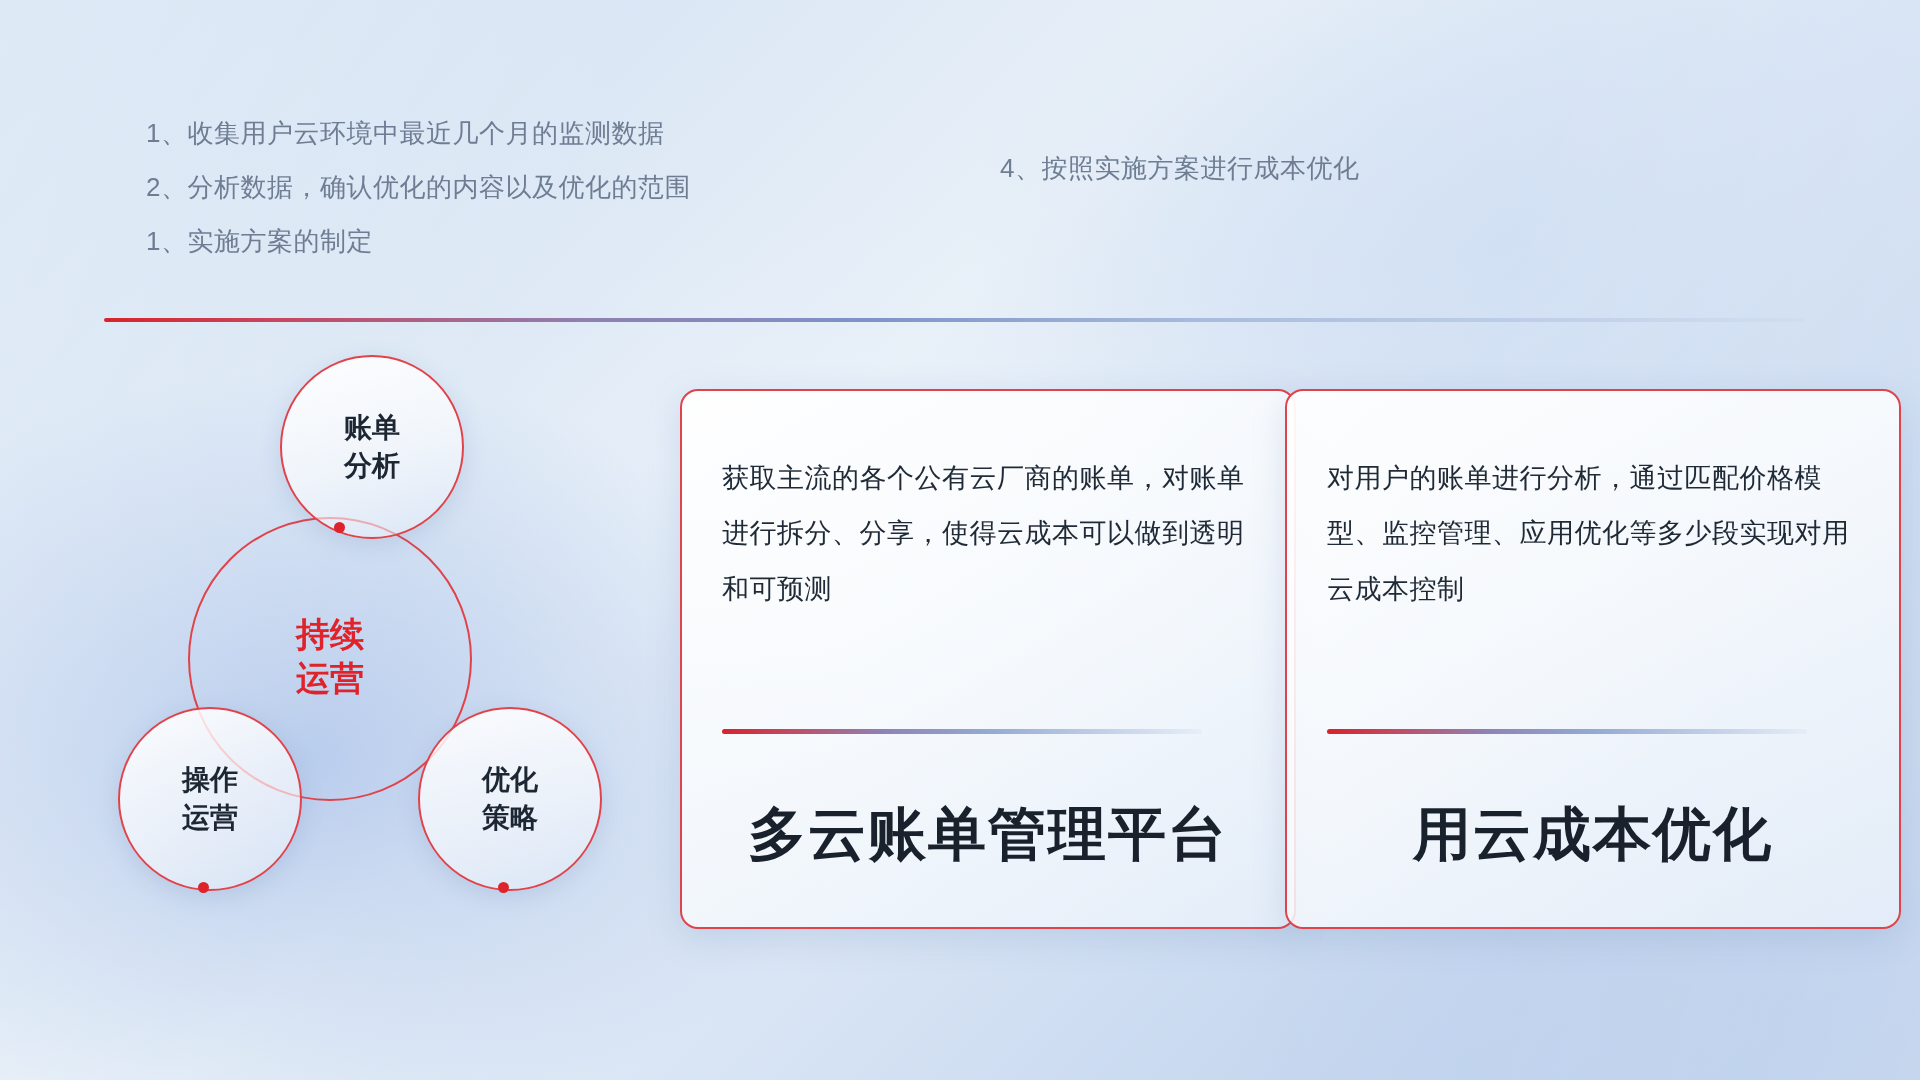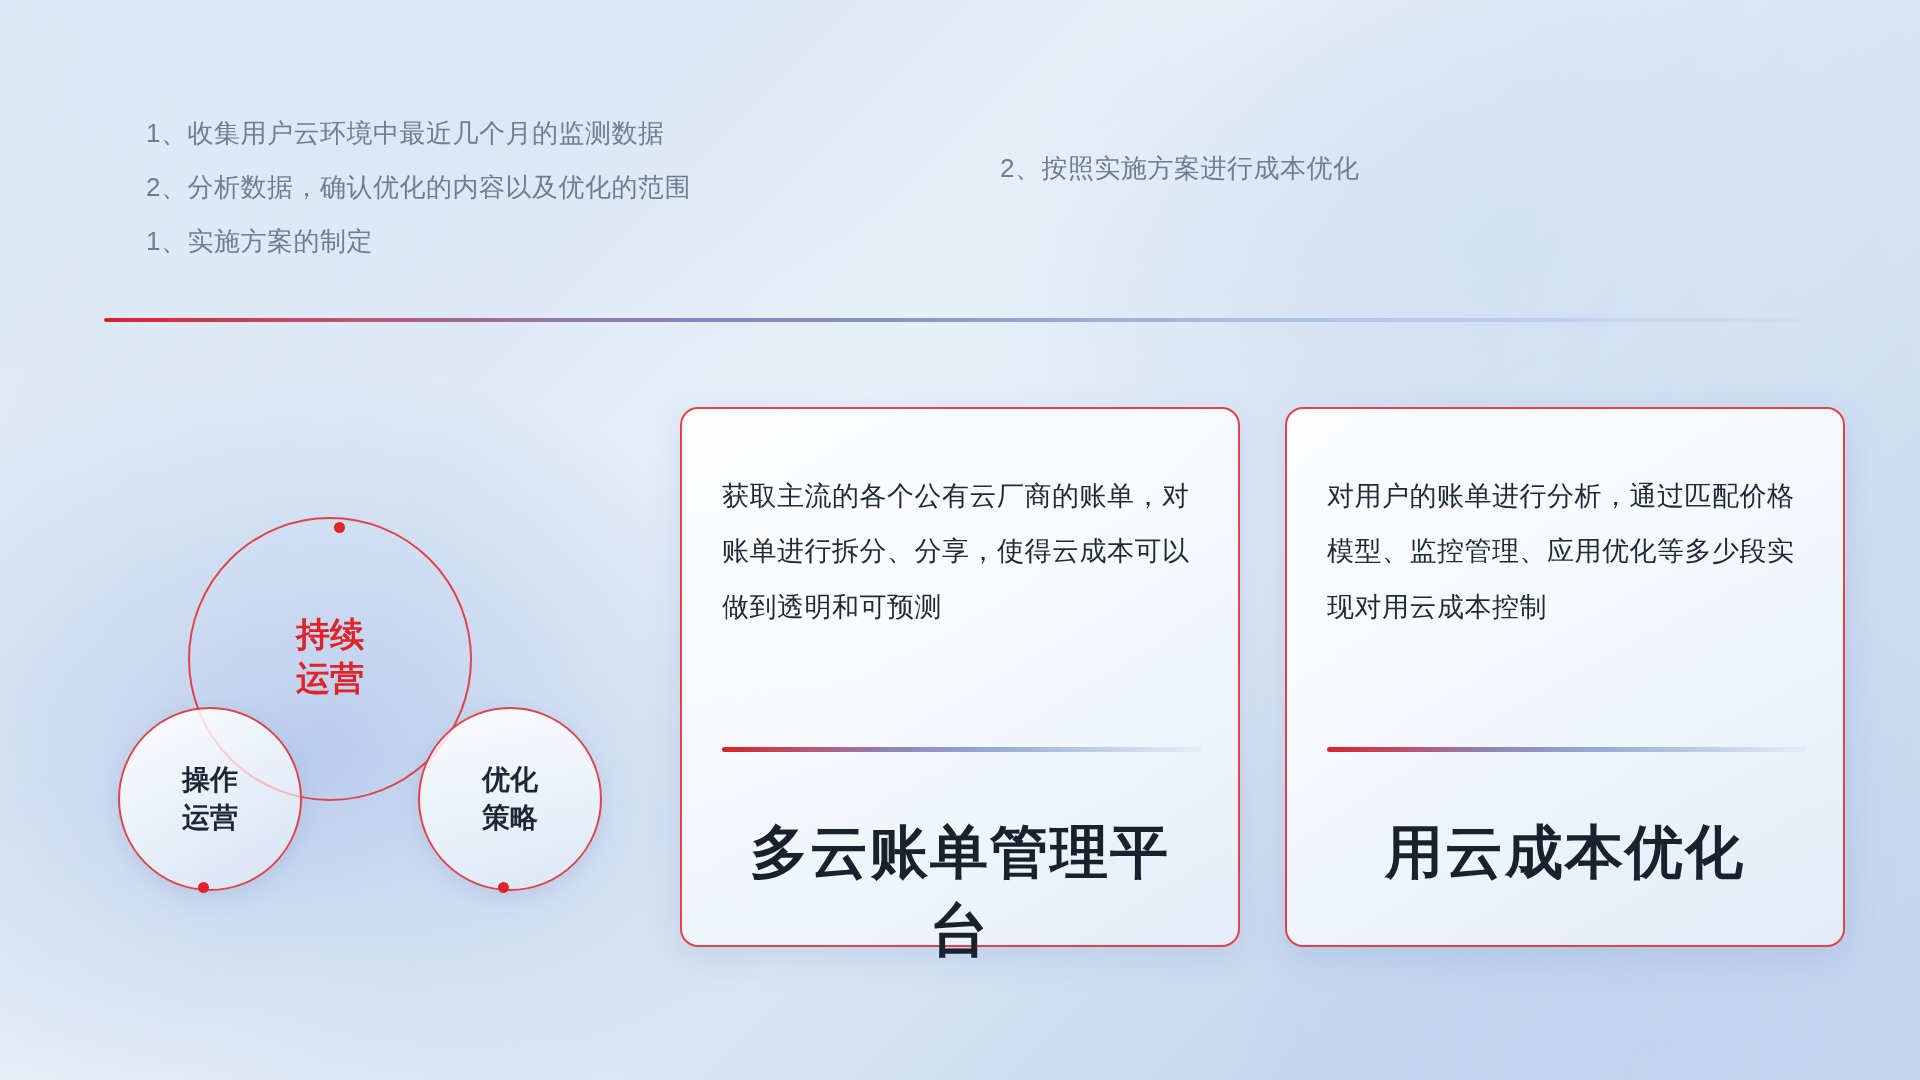--- a/index.html
+++ b/index.html
@@ -105,22 +105,22 @@
     border-radius: 50%;
     background: #e0232b;
   }
   .dot-top   { left: 234px; top: 167px; }
   .dot-left  { left: 98px;  top: 527px; }
   .dot-right { left: 398px; top: 527px; }
 
   
   .card {
     position: absolute;
-    top: 407px;
-    width: 560px;
+    top: 389px;
+    width: 616px;
     height: 540px;
     border: 2px solid #e0434a;
     border-radius: 18px;
     background: linear-gradient(150deg, rgba(255,255,255,0.95) 0%, rgba(250,252,254,0.88) 45%, rgba(233,241,250,0.82) 100%);
     box-shadow: 0 10px 34px rgba(90,120,170,0.18);
     box-sizing: border-box;
     padding: 60px 40px 0 40px;
   }
   .card-1 { left: 680px; }
   .card-2 { left: 1285px; }
@@ -153,32 +153,36 @@
 
 <div id="slide">
 
   <div class="list list-left">
     <div class="list-item">1、收集用户云环境中最近几个月的监测数据</div>
     <div class="list-item">2、分析数据，确认优化的内容以及优化的范围</div>
     <div class="list-item">1、实施方案的制定</div>
   </div>
 
   <div class="list list-right">
-    <div class="list-item">2、按照实施方案进行成本优化</div>
+    <div class="list-item">4、按照实施方案进行成本优化</div>
   </div>
 
   <div class="divider"></div>
 
   <div class="venn">
 
     <div class="circle c-center">
       <span>持续</span>
       <span>运营</span>
     </div>
 
+    <div class="circle circle-bubble c-top">
+      <span>账单</span>
+      <span>分析</span>
+    </div>
 
     <div class="circle circle-bubble c-left">
       <span>操作</span>
       <span>运营</span>
     </div>
 
     <div class="circle circle-bubble c-right">
       <span>优化</span>
       <span>策略</span>
     </div>

